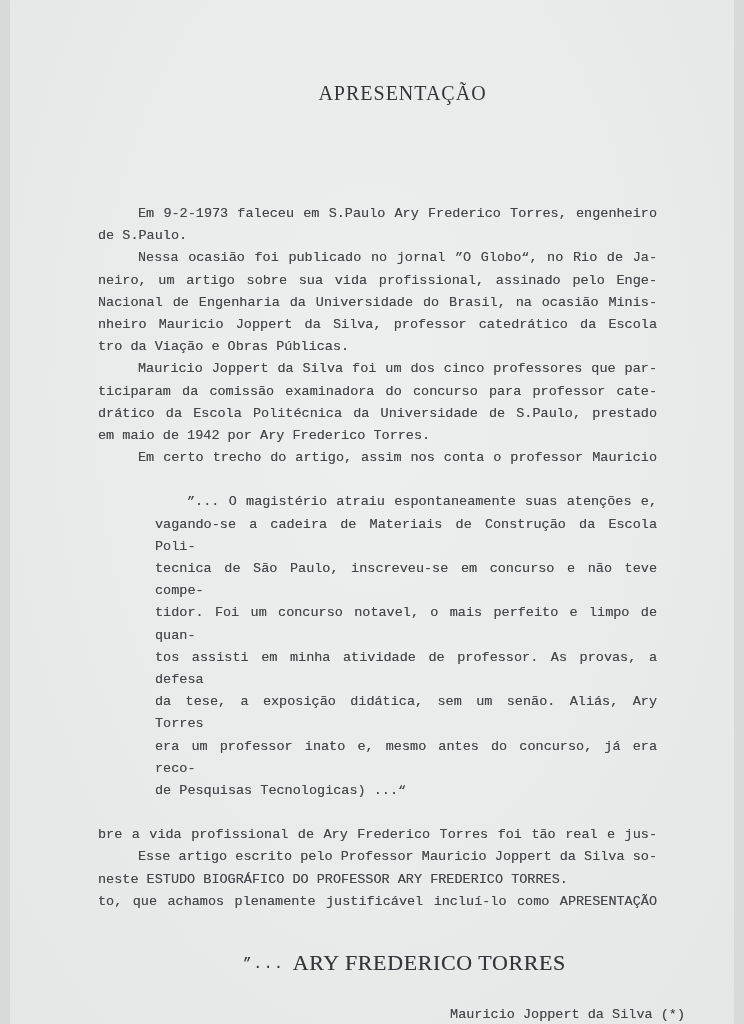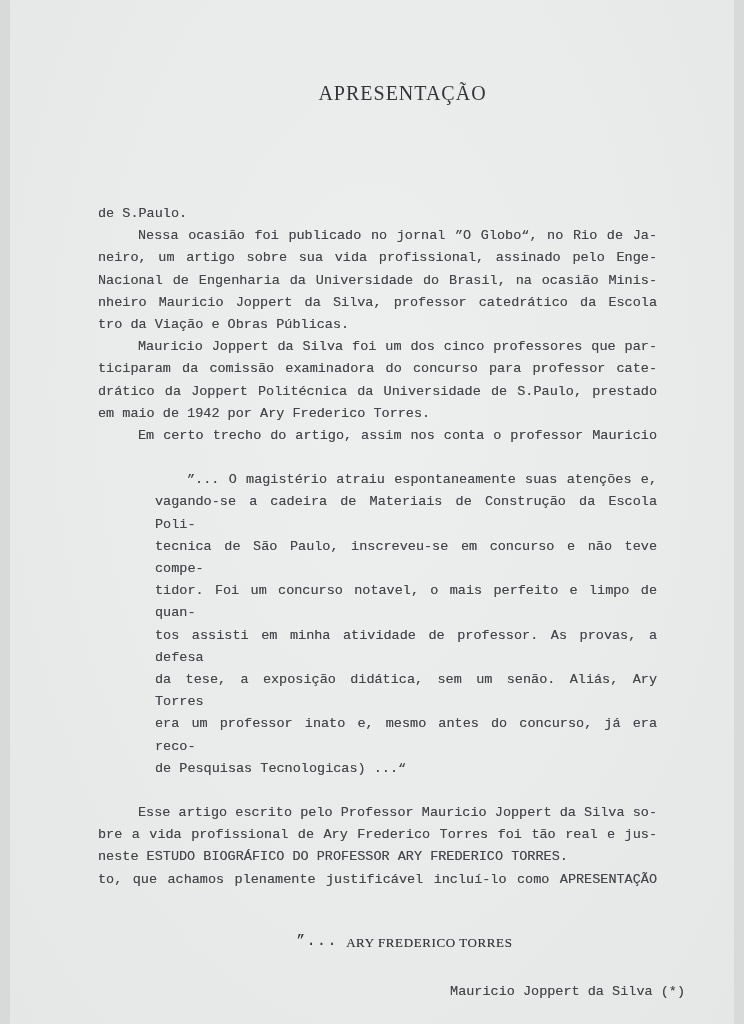--- a/index.html
+++ b/index.html
@@ -59,21 +59,21 @@
   }
   .section-heading .quote-prefix {
     font-family: "Liberation Mono", "DejaVu Sans Mono", monospace;
     font-size: 14px;
     letter-spacing: 2px;
     margin-right: 8px;
     vertical-align: 2px;
   }
   .section-heading .heading-text {
     font-family: "Liberation Serif", serif;
-    font-size: 13px;
+    font-size: 22px;
     letter-spacing: 0.6px;
     font-weight: 500;
   }
   .byline {
     margin-top: 26px;
     margin-right: -28px;
     text-align: right;
   }
   .continuation { margin-top: 28px; font-style: italic; }
 </style>
@@ -81,56 +81,57 @@
 <body>
 
 <div class="page">
   <div class="inner">
 
     <div class="doc-title">APRESENTAÇÃO</div>
 
     <div class="text-body">
 
       <div class="para">
+          <div class="ln first">Em 9-2-1973 faleceu em S.Paulo Ary Frederico Torres, engenheiro</div>
           <div class="ln end">de S.Paulo.</div>
         </div>
 
       <div class="para">
           <div class="ln first">Nessa ocasião foi publicado no jornal ”O Globo“, no Rio de Ja-</div>
           <div class="ln">neiro, um artigo sobre sua vida profissional, assinado pelo Enge-</div>
           <div class="ln">Nacional de Engenharia da Universidade do Brasil, na ocasião Minis-</div>
           <div class="ln">nheiro Mauricio Joppert da Silva, professor catedrático da Escola</div>
           <div class="ln end">tro da Viação e Obras Públicas.</div>
         </div>
 
       <div class="para">
           <div class="ln first">Mauricio Joppert da Silva foi um dos cinco professores que par-</div>
           <div class="ln">ticiparam da comissão examinadora do concurso para professor cate-</div>
-          <div class="ln">drático da Joppert Politécnica da Universidade de S.Paulo, prestado</div>
+          <div class="ln">drático da Escola Politécnica da Universidade de S.Paulo, prestado</div>
           <div class="ln end">em maio de 1942 por Ary Frederico Torres.</div>
         </div>
 
       <div class="para">
           <div class="ln first">Em certo trecho do artigo, assim nos conta o professor Mauricio</div>
         </div>
 
       <div class="quote-block">
           <div class="ln first">”... O magistério atraiu espontaneamente suas atenções e,</div>
           <div class="ln">vagando-se a cadeira de Materiais de Construção da Escola Poli-</div>
           <div class="ln">tecnica de São Paulo, inscreveu-se em concurso e não teve compe-</div>
           <div class="ln">tidor. Foi um concurso notavel, o mais perfeito e limpo de quan-</div>
           <div class="ln">tos assisti em minha atividade de professor. As provas, a defesa</div>
           <div class="ln">da tese, a exposição didática, sem um senão. Aliás, Ary Torres</div>
           <div class="ln">era um professor inato e, mesmo antes do concurso, já era reco-</div>
           <div class="ln end">de Pesquisas Tecnologicas) ...“</div>
         </div>
 
       <div class="para">
+          <div class="ln">bre a vida profissional de Ary Frederico Torres foi tão real e jus-</div>
           <div class="ln first">Esse artigo escrito pelo Professor Mauricio Joppert da Silva so-</div>
-          <div class="ln">bre a vida profissional de Ary Frederico Torres foi tão real e jus-</div>
           <div class="ln end">neste ESTUDO BIOGRÁFICO DO PROFESSOR ARY FREDERICO TORRES.</div>
           <div class="ln">to, que achamos plenamente justificável incluí-lo como APRESENTAÇÃO</div>
         </div>
 
       <div class="section-heading">
         <span class="quote-prefix">”...</span><span class="heading-text">ARY FREDERICO TORRES</span>
       </div>
 
       <div class="byline">Mauricio Joppert da Silva (*)</div>
 

